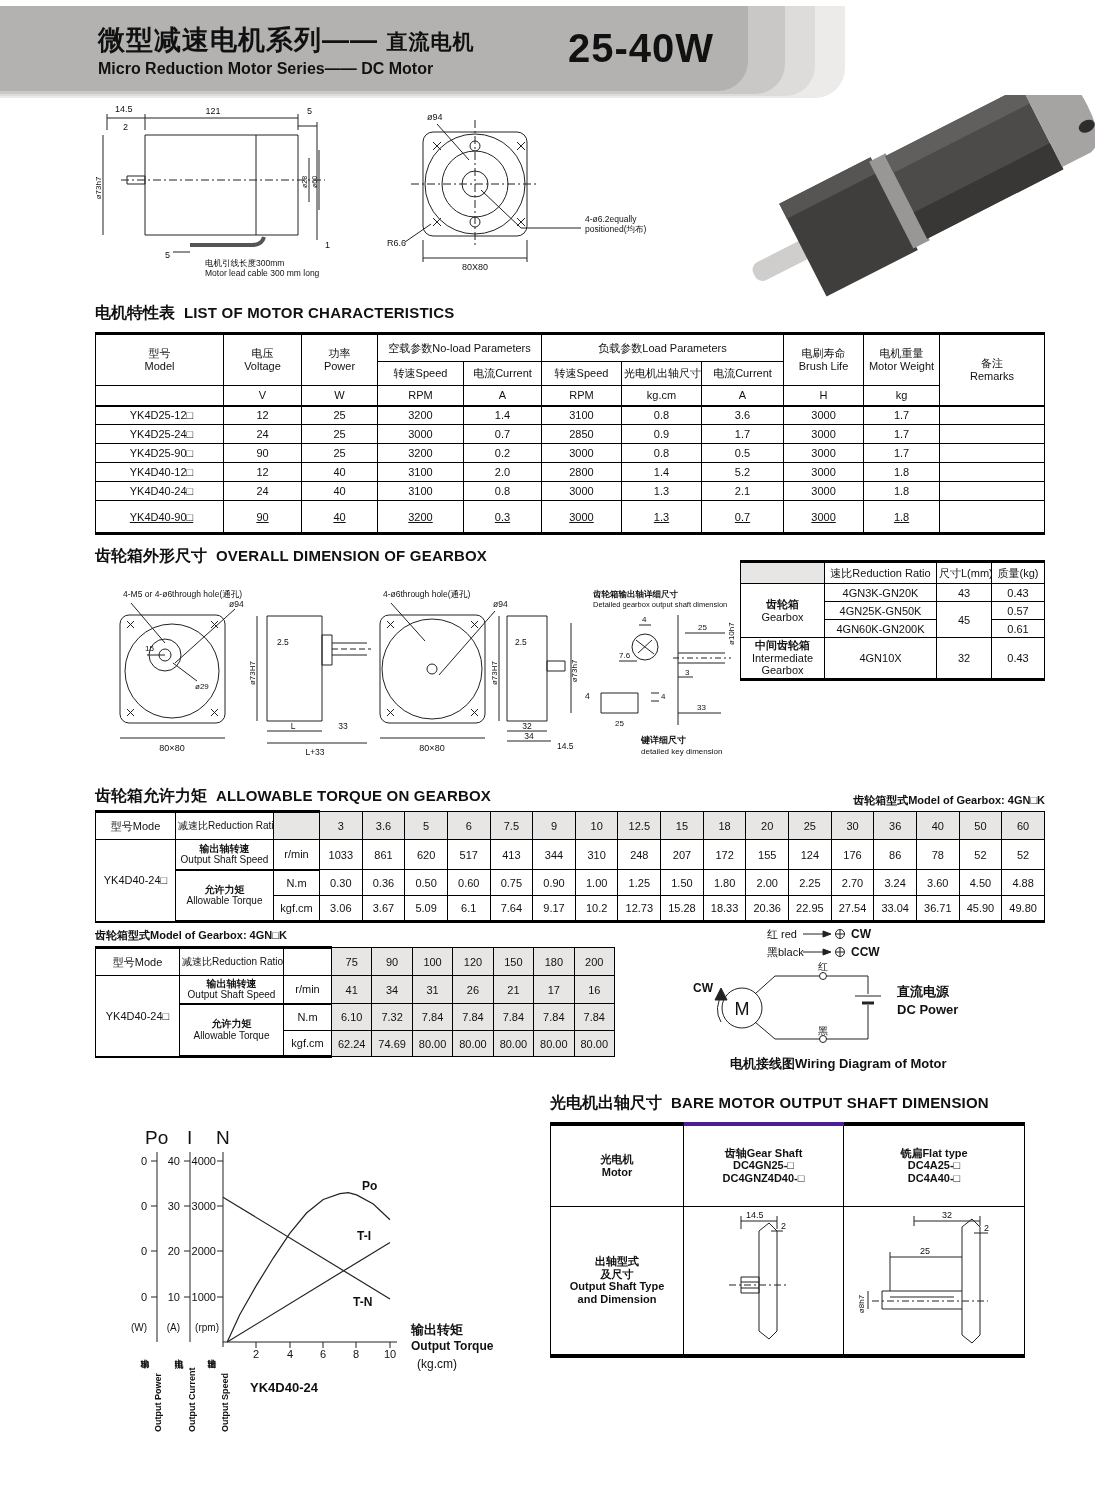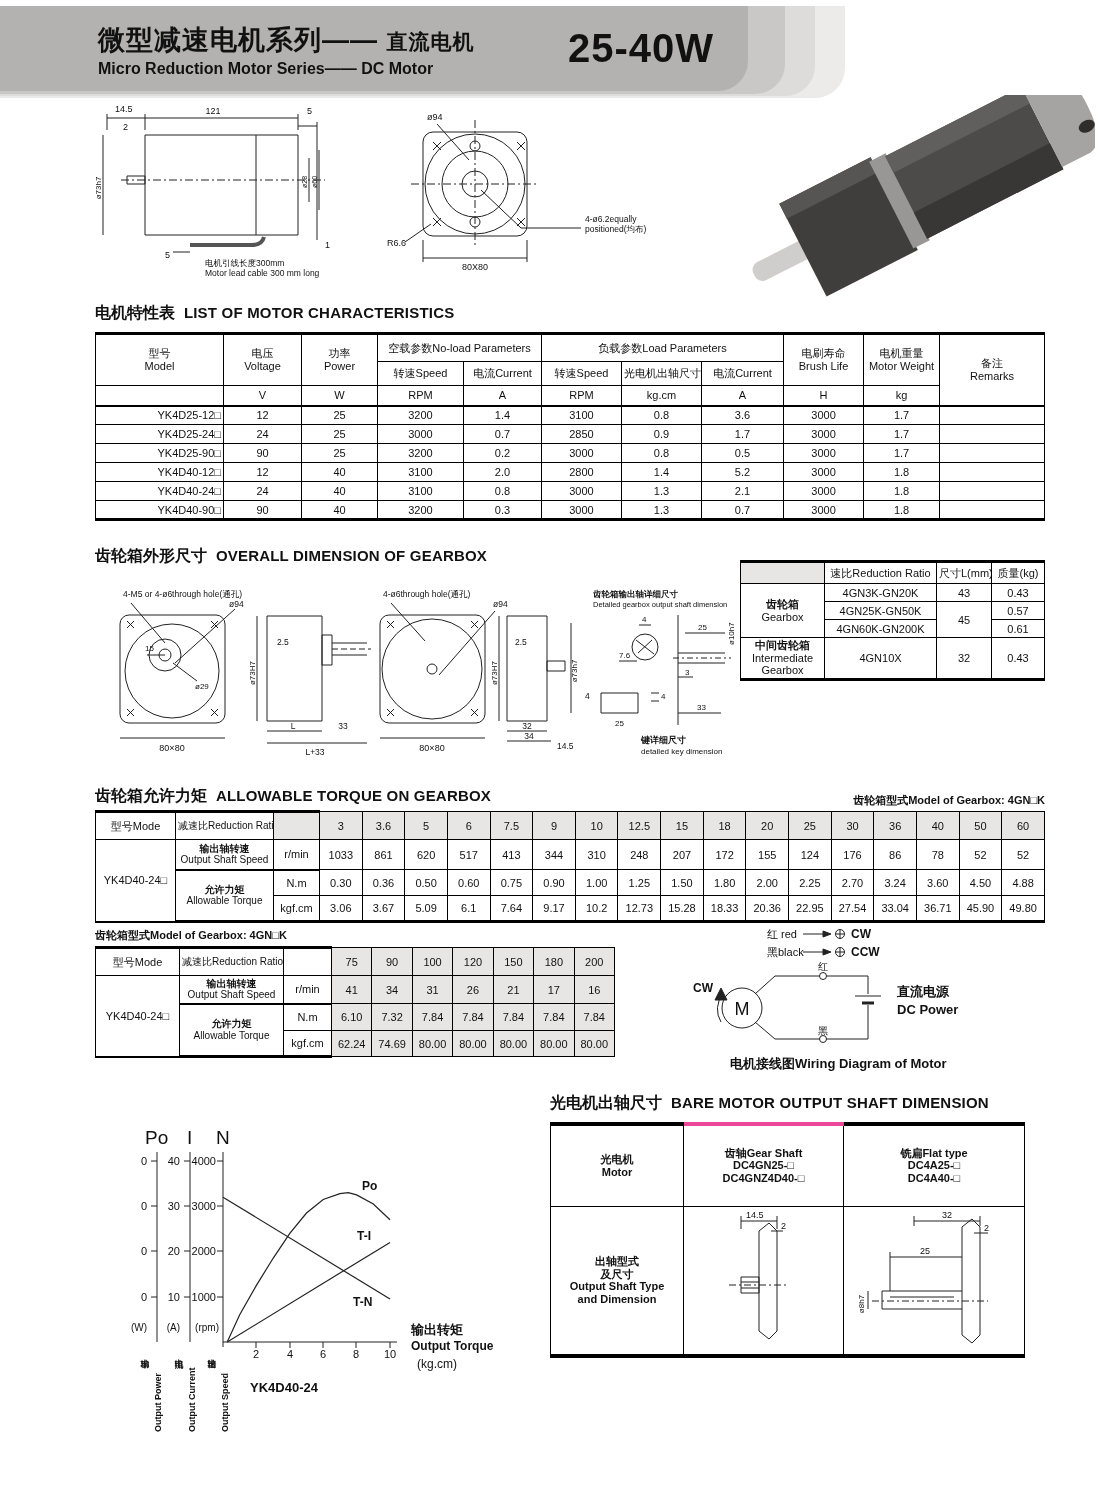--- a/index.html
+++ b/index.html
@@ -14,21 +14,21 @@
   .hdr-watt{font-size:40px;font-weight:bold;letter-spacing:1px;margin-left:6px;}
   
   .sec-title{font-weight:bold;font-size:16px;white-space:nowrap;}
   .sec-title .zh{font-size:16px;} .sec-title .en{font-size:15px;letter-spacing:.2px;}
   
   table{border-collapse:collapse;table-layout:fixed;}
   td,th{border:1px solid #000;text-align:center;vertical-align:middle;
         font-size:11px;padding:0 2px;overflow:hidden;white-space:nowrap;}
   .tk-top{border-top:3px solid #000;} .tk-bot{border-bottom:3px solid #000;}
   .hrule{border-bottom:2.5px solid #000;}
-  .model-cell{text-align:right;padding-left:6px;}
+  .model-cell{text-align:center;padding-left:6px;}
   .gray{background:#e7e6e4;}
   .lbl2{line-height:1.15;}
   .small{font-size:10px;}
   .note{font-size:11px;font-weight:bold;}
   svg text{font-family:"Liberation Sans",sans-serif;fill:#111;}
   .dwg line,.dwg path,.dwg rect,.dwg circle,.dwg polyline,.dwg ellipse{vector-effect:non-scaling-stroke;}
 </style>
 </head>
 <body>
 
@@ -226,21 +226,21 @@
           <td>40</td>
           <td>3100</td>
           <td>0.8</td>
           <td>3000</td>
           <td>1.3</td>
           <td>2.1</td>
           <td>3000</td>
           <td>1.8</td>
           <td></td>
         </tr>
-        <tr style="height: 19px;">
+        <tr style="height: 33px; text-decoration: underline;">
           <td class="model-cell tk-bot">YK4D40-90□</td>
           <td class="tk-bot">90</td>
           <td class="tk-bot">40</td>
           <td class="tk-bot">3200</td>
           <td class="tk-bot">0.3</td>
           <td class="tk-bot">3000</td>
           <td class="tk-bot">1.3</td>
           <td class="tk-bot">0.7</td>
           <td class="tk-bot">3000</td>
           <td class="tk-bot">1.8</td>
@@ -634,21 +634,21 @@
   <table class="abs" style="left:550px;top:1122px;width:475px;">
     <colgroup>
         <col style="width:133px">
         <col style="width:160px">
         <col>
       </colgroup>
     <tbody>
         <tr style="height:82px">
       <td class="lbl2" style="border-top:4px solid #000">
         <b>光电机</b><br><b>Motor</b></td>
-      <td class="lbl2" style="border-top:4px solid #ec4899">
+      <td class="lbl2" style="border-top:4px solid #4c1d95">
         <b>齿轴Gear Shaft</b><br><b>DC4GN25-□</b><br><b>DC4GNZ4D40-□</b></td>
       <td class="lbl2" style="border-top:4px solid #000">
         <b>铣扁Flat type</b><br><b>DC4A25-□</b><br><b>DC4A40-□</b></td>
     </tr>
     <tr style="height:150px">
       <td class="lbl2" style="border-bottom:4px solid #000">
         <b>出轴型式</b><br><b>及尺寸</b><br><b>Output Shaft Type</b><br><b>and Dimension</b></td>
       <td style="border-bottom:4px solid #000">
         <svg class="dwg" width="150" height="140" viewBox="0 0 150 140">
           <g stroke="#222" stroke-width="1" fill="none">

